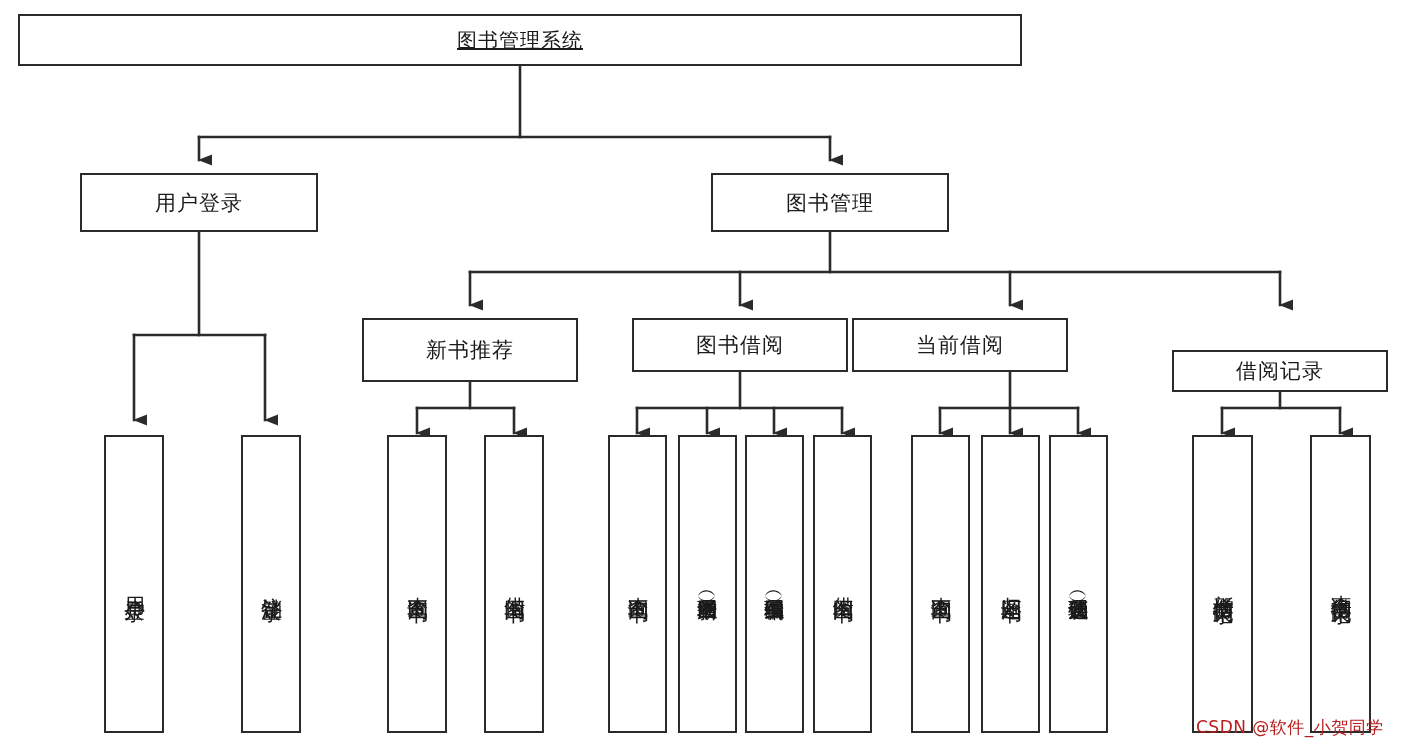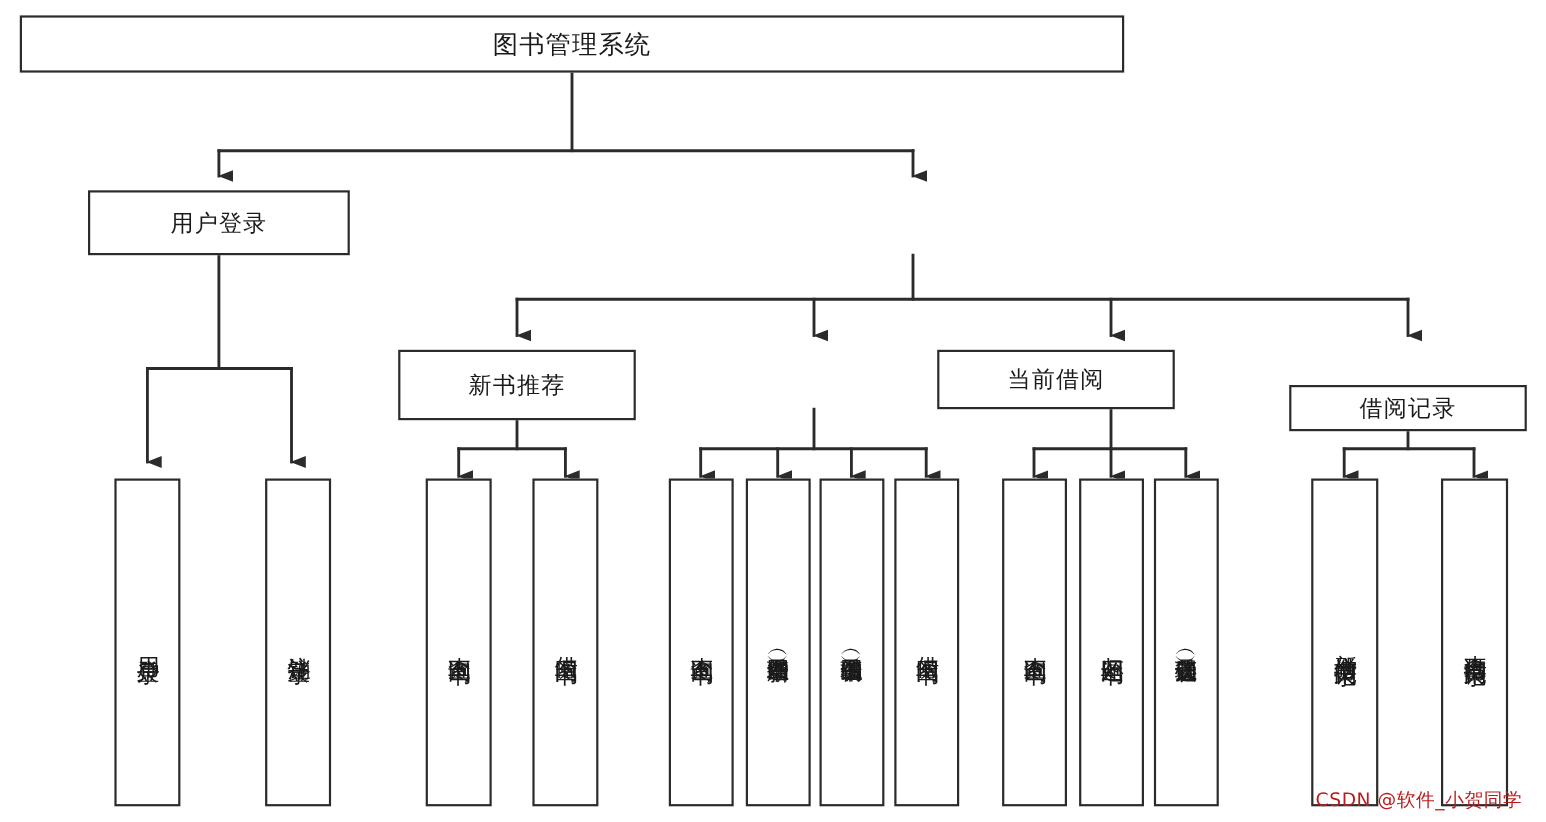--- a/index.html
+++ b/index.html
@@ -33,21 +33,22 @@
     display: flex;
     align-items: center;
     justify-content: center;
     color: #1a1a1a;
   }
   .node.h {
     font-size: 21px;
     letter-spacing: 1px;
   }
   .node.root {
-    font-size: 23px;
+    font-size: 20px;
+    text-decoration: underline;
   }
   .node.v {
     writing-mode: vertical-rl;
     text-orientation: upright;
   }
   .node.v .vlabel {
     writing-mode: vertical-rl;
     text-orientation: upright;
     font-size: 21px;
     line-height: 1.12;
@@ -120,22 +121,24 @@
       <path d="M 1280 372 L 1280 408"></path>
       <path d="M 1222 408 L 1340 408"></path>
       <path d="M 1222 408 L 1222 433" marker-end="url(#arrow)"></path>
       <path d="M 1340 408 L 1340 433" marker-end="url(#arrow)"></path>
     </g>
   </svg>
 
   <div class="node root h" style="left:18px; top:14px; width:1004px; height:52px;">图书管理系统</div>
 
   <div class="node h" style="left:80px; top:173px; width:238px; height:59px;">用户登录</div>
+  <div class="node h" style="left:711px; top:173px; width:238px; height:59px;">图书管理</div>
 
   <div class="node h" style="left:362px; top:318px; width:216px; height:64px;">新书推荐</div>
+  <div class="node h" style="left:632px; top:318px; width:216px; height:54px;">图书借阅</div>
   <div class="node h" style="left:852px; top:318px; width:216px; height:54px;">当前借阅</div>
   <div class="node h" style="left:1172px; top:318px; width:216px; height:42px;margin-top:32px;">借阅记录</div>
 
   <div class="node v" style="left:104px; top:435px; width:60px; height:298px;">
     <span class="vlabel">用户登录</span>
   </div>
   <div class="node v" style="left:241px; top:435px; width:60px; height:298px;">
     <span class="vlabel">注销登录</span>
   </div>
 

